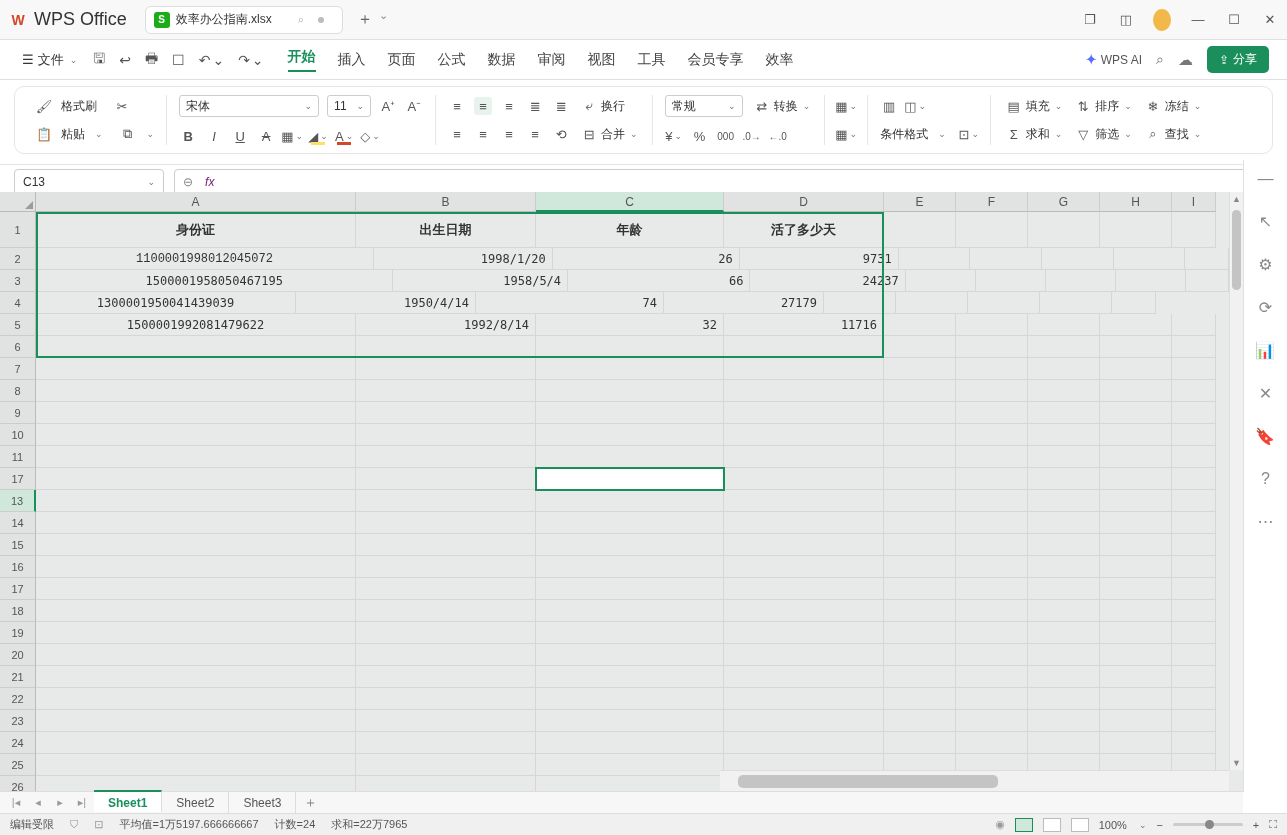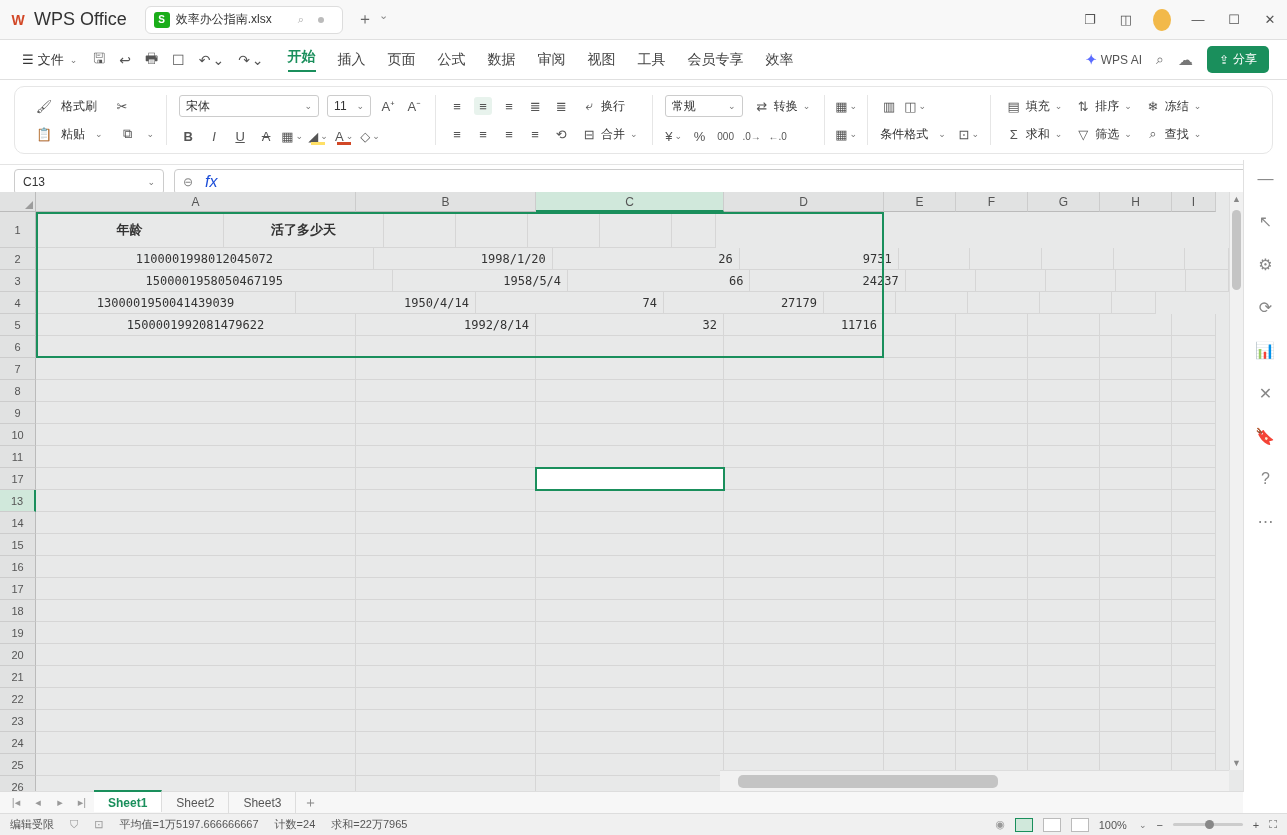--- a/index.html
+++ b/index.html
@@ -49,21 +49,21 @@
 .nfmt { width:78px;height:22px;border:1px solid #ccc;border-radius:3px;display:flex;align-items:center;padding:0 6px;font-size:12px;justify-content:space-between; }
 .txtclr { position:relative; }
 .txtclr::after{content:"";position:absolute;left:2px;right:2px;bottom:0;height:3px;background:#d24726;}
 .fillclr { position:relative; }
 .fillclr::after{content:"";position:absolute;left:2px;right:2px;bottom:0;height:3px;background:#ffe066;}
 
 
 .fbar { height:34px;display:flex;align-items:center;padding:0 14px;gap:10px;background:#fff;border-bottom:1px solid #e0e0e0; }
 .namebox { width:150px;height:26px;border:1px solid #ccc;border-radius:4px;display:flex;align-items:center;padding:0 8px;justify-content:space-between;font-size:12px; }
 .formula { flex:1;height:26px;border:1px solid #ccc;border-radius:4px;display:flex;align-items:center;padding:0 8px;gap:12px; }
-.fx { font-style:italic;font-size:16px;color:#1d4ed8; }
+.fx { font-style:italic;font-size:12px;color:#701a75; }
 
 
 .sheetarea { position:absolute;top:192px;left:0;right:44px;bottom:43px;background:#e8e9e9; }
 .corner { position:absolute;left:0;top:0;width:36px;height:20px;background:#e1e2e2;border-right:1px solid #bbb;border-bottom:1px solid #bbb;display:flex;align-items:center;justify-content:flex-end;padding-right:3px; }
 .corner::before{content:"";width:0;height:0;border-left:8px solid transparent;border-bottom:8px solid #9c9c9c;position:absolute;right:2px;bottom:2px;}
 .colhdrs { position:absolute;left:36px;top:0;right:14px;height:20px;display:flex; }
 .colhdr { background:#e1e2e2;border-right:1px solid #ccc;border-bottom:1px solid #bbb;text-align:center;font-size:12px;color:#555;line-height:20px; }
 .colhdr.sel { background:#d0e8db;border-bottom:2px solid #1a8f5c; }
 .rowhdrs { position:absolute;left:0;top:20px;width:36px;bottom:22px; }
 .rowhdr { height:22px;background:#e1e2e2;border-bottom:1px solid #ccc;border-right:1px solid #bbb;text-align:center;font-size:11px;color:#555;line-height:22px; }
@@ -381,30 +381,32 @@
       <div class="rowhdr">22</div>
       <div class="rowhdr">23</div>
       <div class="rowhdr">24</div>
       <div class="rowhdr">25</div>
       <div class="rowhdr">26</div>
       <div class="rowhdr">27</div>
       <div class="rowhdr">28</div>
     </div>
   <div class="cells" id="cells">
       <div class="row h1">
+        <div class="cell hd" style="width: 320px;">身份证</div>
+        <div class="cell hd" style="width: 180px;">出生日期</div>
         <div class="cell hd" style="width: 188px;">年龄</div>
         <div class="cell hd" style="width: 160px;">活了多少天</div>
         <div class="cell" style="width: 72px;"></div>
         <div class="cell" style="width: 72px;"></div>
         <div class="cell" style="width: 72px;"></div>
         <div class="cell" style="width: 72px;"></div>
         <div class="cell" style="width: 44px;"></div>
       </div>
       <div class="row">
-        <div class="cell c" style="width: 340px;">1100001998012045072</div>
+        <div class="cell c" style="width: 340px; font-family: Liberation Mono, monospace;">1100001998012045072</div>
         <div class="cell r" style="width: 180px;">1998/1/20</div>
         <div class="cell r" style="width: 188px;">26</div>
         <div class="cell r" style="width: 160px;">9731</div>
         <div class="cell" style="width: 72px;"></div>
         <div class="cell" style="width: 72px;"></div>
         <div class="cell" style="width: 72px;"></div>
         <div class="cell" style="width: 72px;"></div>
         <div class="cell" style="width: 44px;"></div>
       </div>
       <div class="row">

